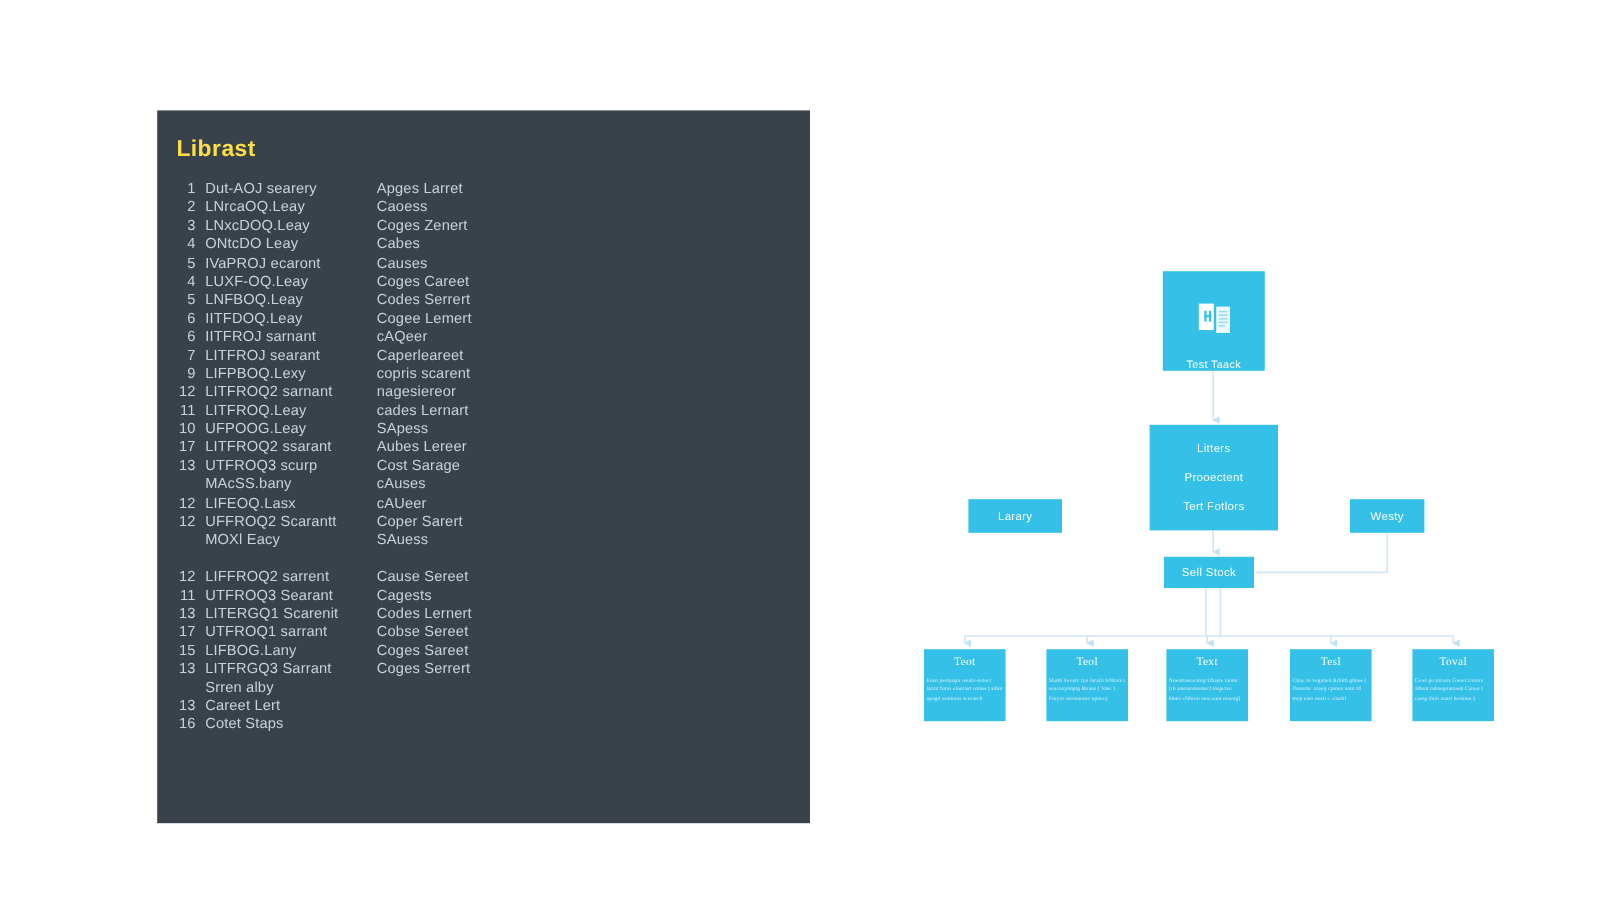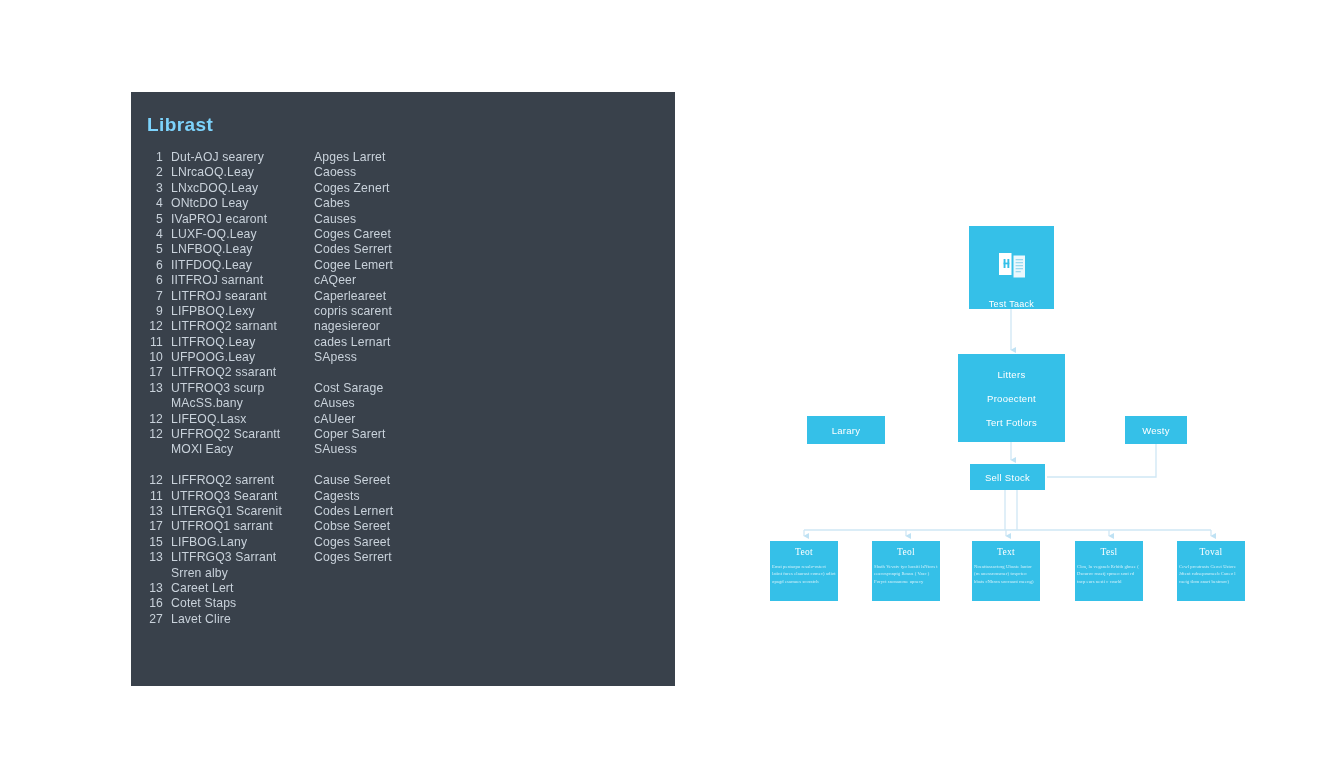--- a/index.html
+++ b/index.html
@@ -28,21 +28,21 @@
     width: 544px;
     height: 594px;
     background: #39414b;
   }
 
   #panel-title {
     position: absolute;
     left: 16px;
     top: 22px;
     font-size: 19px;
-    color: #7dd3fc;
+    color: #fde047;
     letter-spacing: 0.4px;
   }
 
   #list-rows {
     position: absolute;
     left: 14px;
     top: 58px;
     right: 10px;
   }
 
@@ -251,20 +251,21 @@
           <span class="lr-sec">cades Lernart</span>
         </div>
         <div class="lrow">
           <span class="lr-idx">10</span>
           <span class="lr-main">UFPOOG.Leay</span>
           <span class="lr-sec">SApess</span>
         </div>
         <div class="lrow">
           <span class="lr-idx">17</span>
           <span class="lr-main">LITFROQ2 ssarant</span>
+          <span class="lr-sec">Aubes Lereer</span>
         </div>
         <div class="lrow">
           <span class="lr-idx">13</span>
           <span class="lr-main">UTFROQ3 scurp</span>
           <span class="lr-sec">Cost Sarage</span>
         </div>
         <div class="lrow">
           <span class="lr-idx"></span>
           <span class="lr-main">MAcSS.bany</span>
           <span class="lr-sec">cAuses</span>
@@ -321,25 +322,20 @@
           <span class="lr-sec"></span>
         </div>
         <div class="lrow">
           <span class="lr-idx">13</span>
           <span class="lr-main">Careet Lert</span>
           <span class="lr-sec"></span>
         </div>
         <div class="lrow">
           <span class="lr-idx">16</span>
           <span class="lr-main">Cotet Staps</span>
-          <span class="lr-sec"></span>
-        </div>
-        <div class="lrow">
-          <span class="lr-idx">27</span>
-          <span class="lr-main">Lavet Clire</span>
           <span class="lr-sec"></span>
         </div>
       </div>
   </section>
 
   <section id="diagram">
 
     <svg id="connectors" viewBox="0 0 620 440" xmlns="http://www.w3.org/2000/svg">
       <defs>
         <marker id="arw" markerWidth="7" markerHeight="7" refX="3.2" refY="5.4" orient="auto" markerUnits="userSpaceOnUse">

